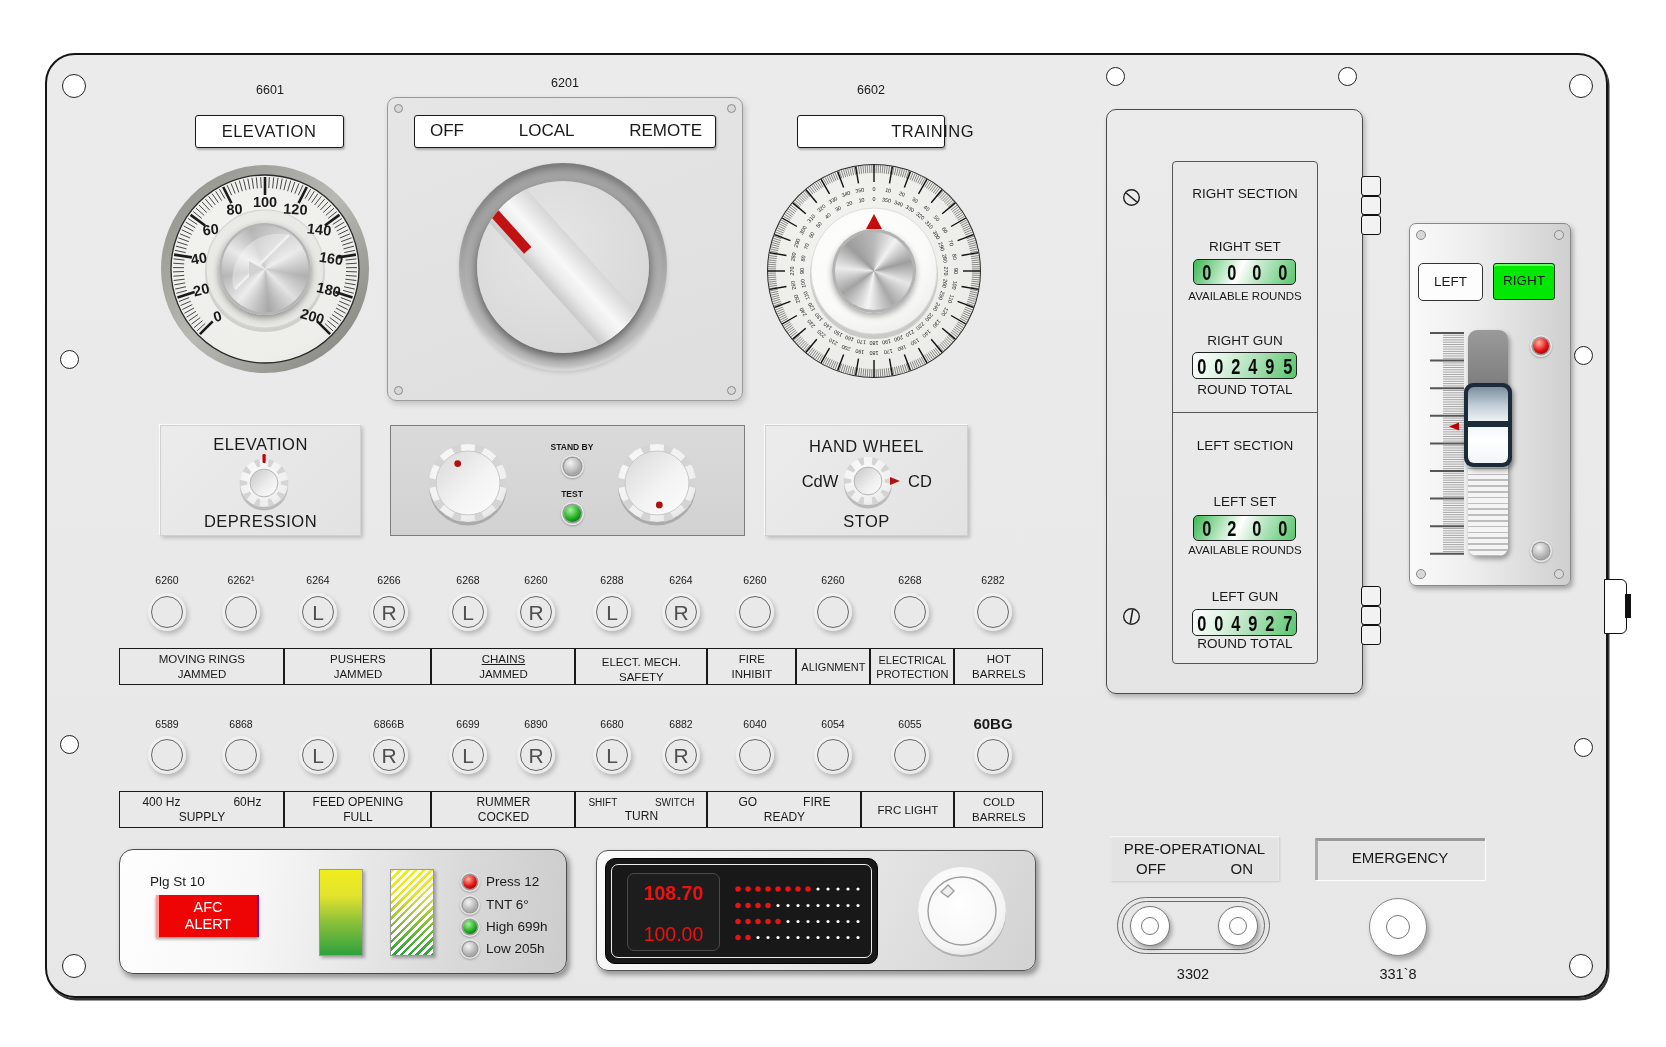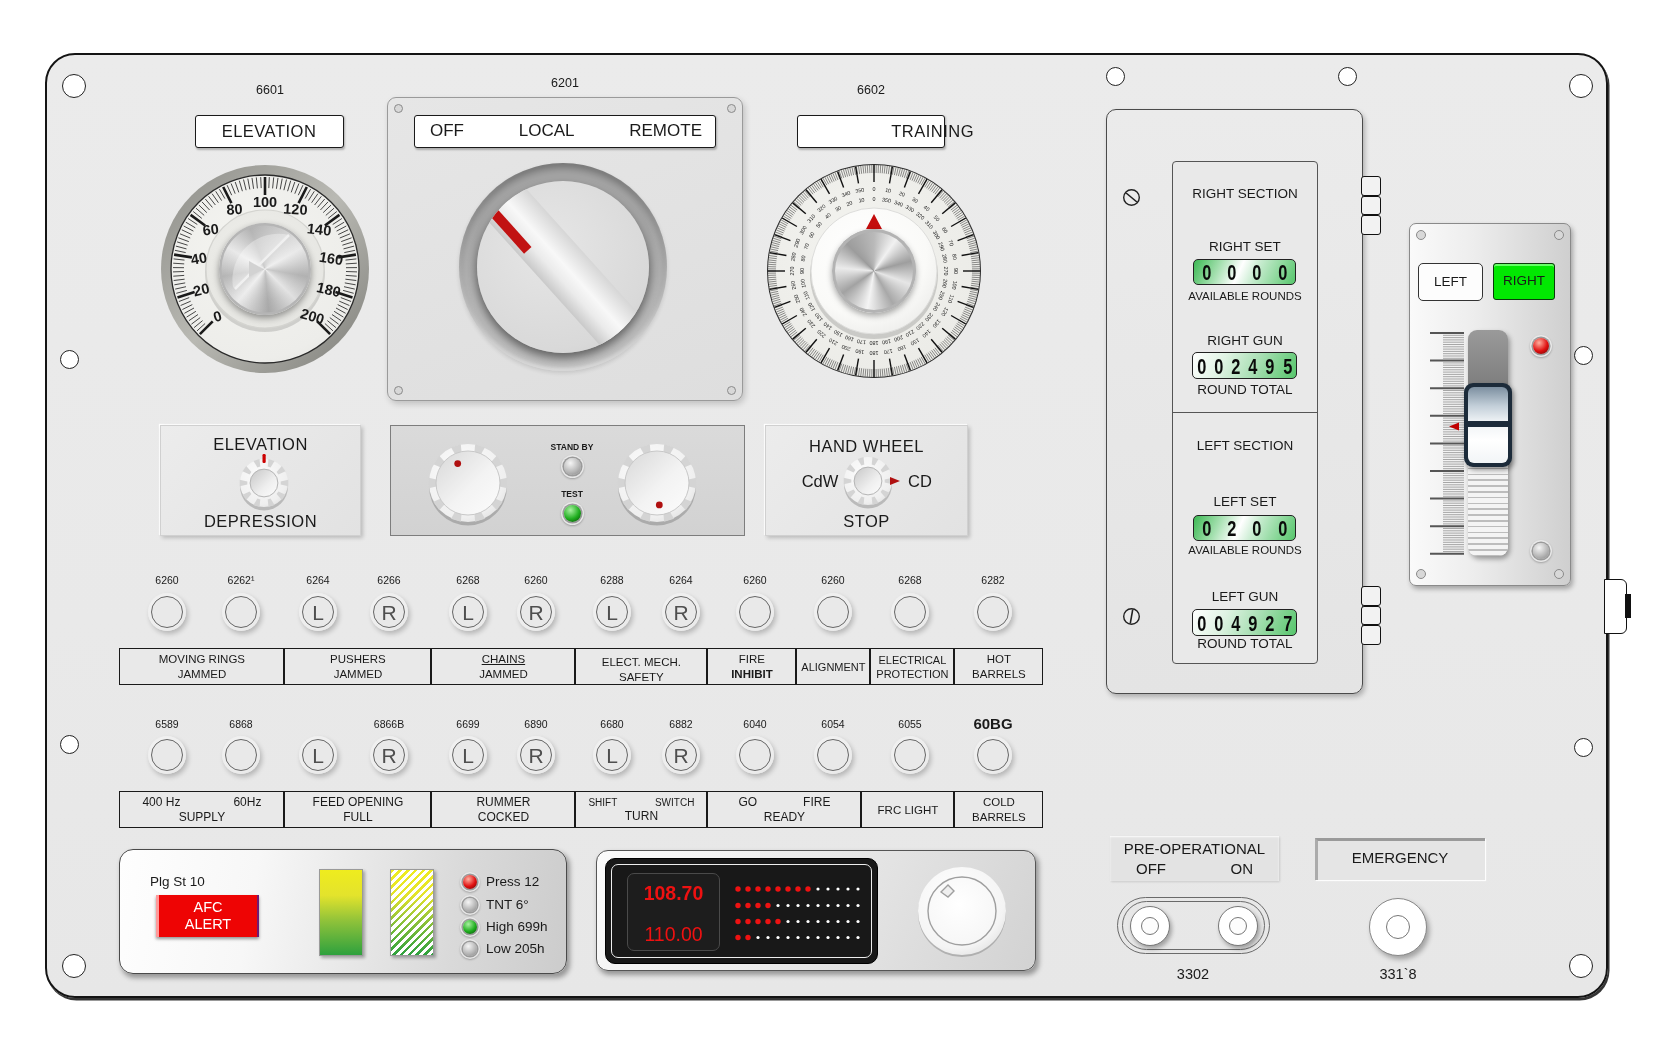--- a/index.html
+++ b/index.html
@@ -886,21 +886,21 @@
 <div style="position:absolute;left:433px;top:648px;width:144px;height:37px;border:1.6px solid #1a1a1a;margin-left:-1.6px;background:#e9e9e9;display:flex;flex-direction:column;justify-content:center;">
     <div style="text-align:center;font-size:11.5px;line-height:14.5px;text-decoration:underline;">CHAINS</div>
     <div style="text-align:center;font-size:11.5px;line-height:14.5px;">JAMMED</div>
   </div>
 <div style="position:absolute;left:577px;top:648px;width:132px;height:37px;border:1.6px solid #1a1a1a;margin-left:-1.6px;background:#e9e9e9;display:flex;flex-direction:column;justify-content:flex-end;">
     <div style="text-align:center;font-size:11.5px;line-height:14.5px;">ELECT. MECH.</div>
     <div style="text-align:center;font-size:11.5px;line-height:14.5px;">SAFETY</div>
   </div>
 <div style="position:absolute;left:709px;top:648px;width:89px;height:37px;border:1.6px solid #1a1a1a;margin-left:-1.6px;background:#e9e9e9;display:flex;flex-direction:column;justify-content:center;">
     <div style="text-align:center;font-size:11.5px;line-height:14.5px;">FIRE</div>
-    <div style="text-align:center;font-size:11.5px;line-height:14.5px;font-weight:bold;">INHIBIT</div>
+    <div style="text-align:center;font-size:11.5px;line-height:14.5px;">INHIBIT</div>
   </div>
 <div style="position:absolute;left:798px;top:648px;width:74px;height:37px;border:1.6px solid #1a1a1a;margin-left:-1.6px;background:#e9e9e9;display:flex;flex-direction:column;justify-content:center;">
     <div style="text-align:center;font-size:11px;">ALIGNMENT</div>
   </div>
 <div style="position:absolute;left:872px;top:648px;width:84px;height:37px;border:1.6px solid #1a1a1a;margin-left:-1.6px;background:#e9e9e9;display:flex;flex-direction:column;justify-content:center;">
     <div style="text-align:center;font-size:11px;line-height:14px;">ELECTRICAL</div>
     <div style="text-align:center;font-size:11px;line-height:14px;">PROTECTION</div>
   </div>
 <div style="position:absolute;left:956px;top:648px;width:89px;height:37px;border:1.6px solid #1a1a1a;margin-left:-1.6px;background:#e9e9e9;display:flex;flex-direction:column;justify-content:center;">
     <div style="text-align:center;font-size:11.5px;line-height:14.5px;">HOT</div>
@@ -956,21 +956,21 @@
 <div style="position:absolute;left:486px;top:896px;width:100px;height:18px;font-size:13.5px;font-weight:400;color:#1a1a1a;text-align:center;line-height:18px;text-align:left;">TNT 6°</div>
 <div style="position:absolute;left:463px;top:920px;width:14px;height:14px;border-radius:50%;background:radial-gradient(circle at 38% 30%,#a8f0a0,#1fae1f 55%,#074d07 95%);box-shadow:0 0 0 1.6px #9a9a9a,0 0 0 3px #e8e8e8,0 1px 2px 3px rgba(0,0,0,0.25);"></div>
 <div style="position:absolute;left:486px;top:918px;width:100px;height:18px;font-size:13.5px;font-weight:400;color:#1a1a1a;text-align:center;line-height:18px;text-align:left;">High 699h</div>
 <div style="position:absolute;left:463px;top:942px;width:14px;height:14px;border-radius:50%;background:radial-gradient(circle at 38% 30%,#f5f5f5,#b9b9b9 55%,#8a8a8a 95%);box-shadow:0 0 0 1.6px #9a9a9a,0 0 0 3px #e8e8e8,0 1px 2px 3px rgba(0,0,0,0.25);"></div>
 <div style="position:absolute;left:486px;top:940px;width:100px;height:18px;font-size:13.5px;font-weight:400;color:#1a1a1a;text-align:center;line-height:18px;text-align:left;">Low 205h</div>
 <div style="position:absolute;left:596px;top:850px;width:440px;height:121px;border-radius:12px;background:linear-gradient(115deg,#fbfbfb 0%,#ececec 40%,#d2d2d2 100%);border:1.6px solid #555;box-shadow:2.5px 3.5px 5px rgba(0,0,0,0.35);"></div>
 <div style="position:absolute;left:605px;top:858px;width:273px;height:106px;border-radius:10px;background:#181818;border:1px solid #000;"></div>
 <div style="position:absolute;left:611px;top:864px;width:261px;height:94px;border-radius:7px;border:1.6px solid #ededed;"></div>
 <div style="position:absolute;left:627px;top:873px;width:93px;height:78px;border-radius:7px;background:#1d1d1d;border:1.2px solid #4a4a4a;"></div>
 <div style="position:absolute;left:627px;top:884px;width:93px;height:18px;font-size:19.5px;font-weight:700;color:#ee1111;text-align:center;line-height:18px;">108.70</div>
-<div style="position:absolute;left:627px;top:925px;width:93px;height:18px;font-size:19.5px;font-weight:400;color:#ee1111;text-align:center;line-height:18px;">110.00</div>
+<div style="position:absolute;left:627px;top:925px;width:93px;height:18px;font-size:19.5px;font-weight:400;color:#ee1111;text-align:center;line-height:18px;">100.00</div>
 <svg width="136" height="100" style="position:absolute;left:732px;top:882px">
     <circle cx="6" cy="7" r="2.7" fill="#ee1212"></circle>
     <circle cx="16" cy="7" r="2.7" fill="#ee1212"></circle>
     <circle cx="26" cy="7" r="2.7" fill="#ee1212"></circle>
     <circle cx="36" cy="7" r="2.7" fill="#ee1212"></circle>
     <circle cx="46" cy="7" r="2.7" fill="#ee1212"></circle>
     <circle cx="56" cy="7" r="2.7" fill="#ee1212"></circle>
     <circle cx="66" cy="7" r="2.7" fill="#ee1212"></circle>
     <circle cx="76" cy="7" r="2.7" fill="#ee1212"></circle>
     <circle cx="86" cy="7" r="1.6" fill="#ffffff"></circle>

